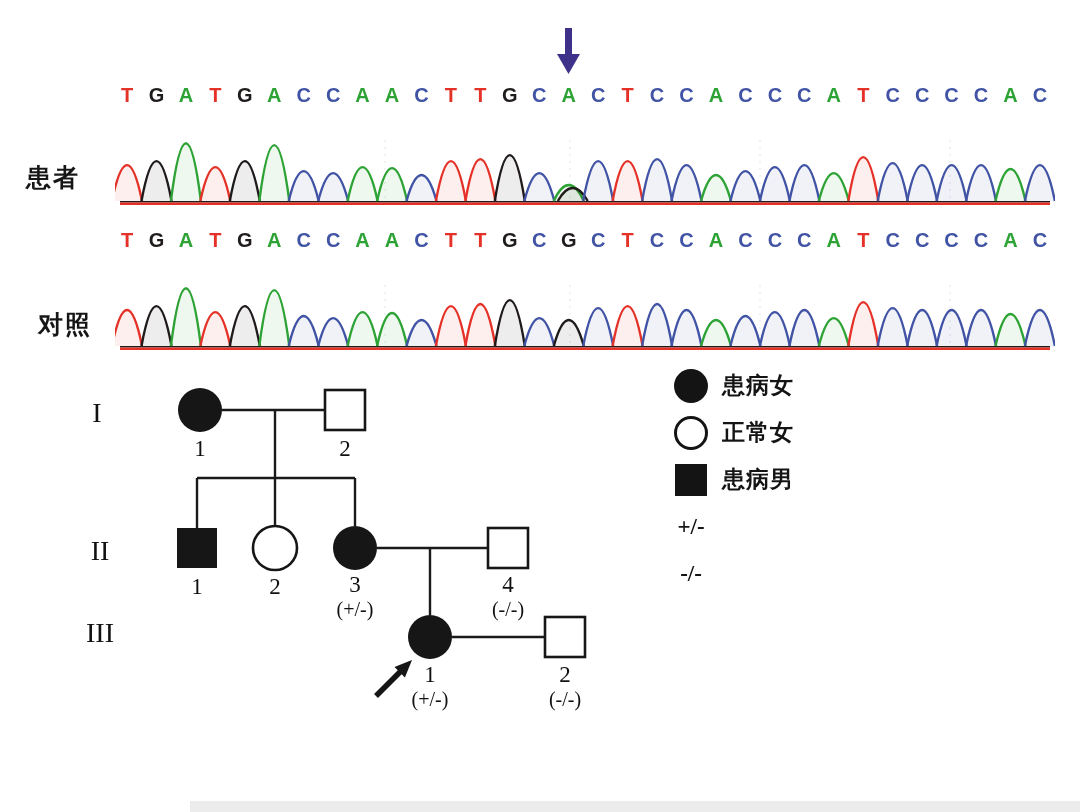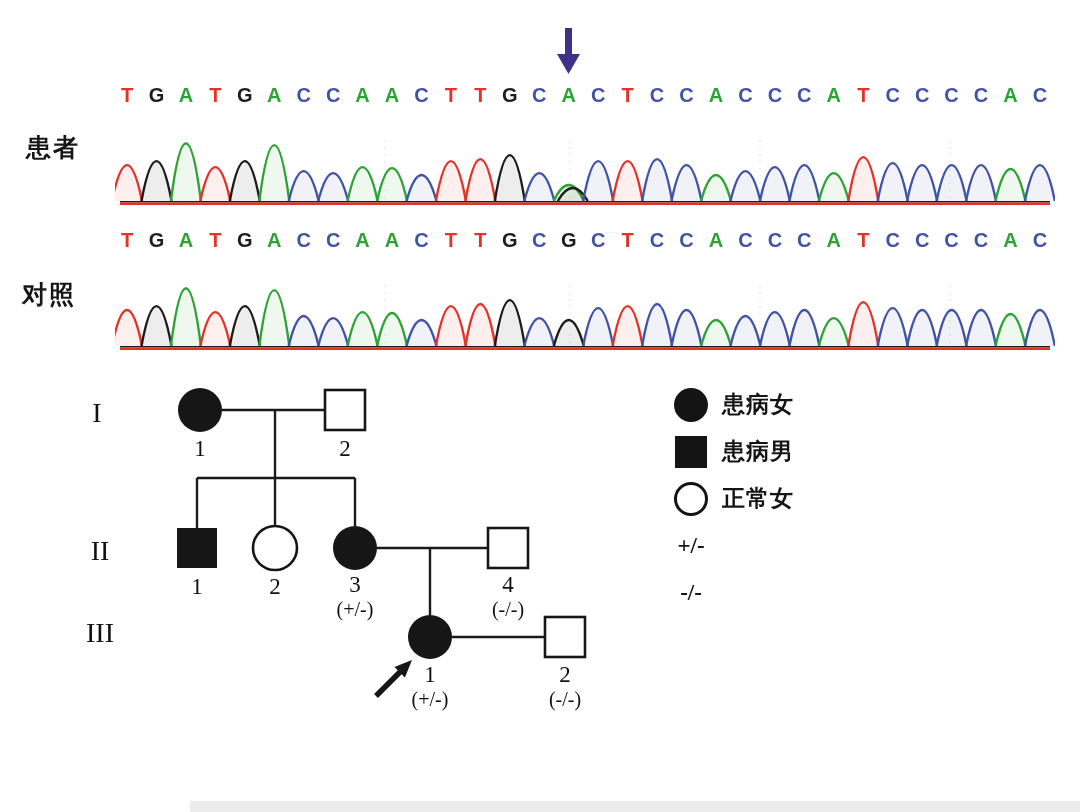--- a/index.html
+++ b/index.html
@@ -1,21 +1,21 @@
 <!DOCTYPE html>
 <html><head>
 <meta charset="utf-8">
 <style>
   html,body{margin:0;padding:0;background:#fff;}
   #canvas{
     position:relative;width:1080px;height:812px;background:#ffffff;
     font-family:"Liberation Sans",sans-serif;overflow:hidden;
   }
   .abs{position:absolute;}
-  .row-label{font-size:25px;font-weight:600;color:#161616;letter-spacing:2px;}
+  .row-label{font-size:25px;font-weight:600;color:#161616;letter-spacing:2px;margin-top:30px;}
   .seq-letters{height:30px;}
   .seq-letters span{
     position:absolute;top:0;transform:translateX(-50%);
     font-size:20px;font-weight:700;font-family:"Liberation Sans",sans-serif;
   }
   .legend{width:330px;}
   .legend-row{display:flex;align-items:center;height:47px;}
   .legend-symcell{width:62px;display:flex;justify-content:center;align-items:center;flex:none;}
   .legend-label{font-size:23px;font-weight:600;color:#141414;letter-spacing:1px;}
   .sym-circle-filled{width:34px;height:34px;border-radius:50%;background:#141414;}
@@ -108,21 +108,21 @@
         <path d="M 703.8,63 C 713.5,25.8 724.0,25.8 733.8,63" stroke="#2ea335" stroke-width="2.4" fill="#2ea335" fill-opacity="0.08" stroke-linejoin="round"></path>
         <path d="M 733.3,63 C 743.0,4.5 753.5,4.5 763.3,63" stroke="#e53228" stroke-width="2.4" fill="#e53228" fill-opacity="0.08" stroke-linejoin="round"></path>
         <path d="M 762.7,63 C 772.4,12.5 782.9,12.5 792.7,63" stroke="#4153a4" stroke-width="2.4" fill="#4153a4" fill-opacity="0.08" stroke-linejoin="round"></path>
         <path d="M 792.1,63 C 801.9,15.1 812.4,15.1 822.1,63" stroke="#4153a4" stroke-width="2.4" fill="#4153a4" fill-opacity="0.08" stroke-linejoin="round"></path>
         <path d="M 821.6,63 C 831.4,15.1 841.9,15.1 851.6,63" stroke="#4153a4" stroke-width="2.4" fill="#4153a4" fill-opacity="0.08" stroke-linejoin="round"></path>
         <path d="M 851.0,63 C 860.8,15.1 871.3,15.1 881.0,63" stroke="#4153a4" stroke-width="2.4" fill="#4153a4" fill-opacity="0.08" stroke-linejoin="round"></path>
         <path d="M 880.5,63 C 890.3,20.4 900.8,20.4 910.5,63" stroke="#2ea335" stroke-width="2.4" fill="#2ea335" fill-opacity="0.08" stroke-linejoin="round"></path>
         <path d="M 909.9,63 C 919.7,15.1 930.2,15.1 939.9,63" stroke="#4153a4" stroke-width="2.4" fill="#4153a4" fill-opacity="0.08" stroke-linejoin="round"></path>
       </svg></div>
 
-  <div class="abs row-label" style="left:22px;top:278px;">对照</div>
+  <div class="abs row-label" style="left:38px;top:278px;">对照</div>
   <div class="abs seq-letters" style="left:115px;top:229px;width:940px;">
       <span style="left: 12px; color: rgb(229, 50, 40);">T</span>
       <span style="left: 41.45px; color: rgb(30, 27, 26);">G</span>
       <span style="left: 70.9px; color: rgb(46, 163, 53);">A</span>
       <span style="left: 100.35px; color: rgb(229, 50, 40);">T</span>
       <span style="left: 129.8px; color: rgb(30, 27, 26);">G</span>
       <span style="left: 159.25px; color: rgb(46, 163, 53);">A</span>
       <span style="left: 188.7px; color: rgb(65, 83, 164);">C</span>
       <span style="left: 218.15px; color: rgb(65, 83, 164);">C</span>
       <span style="left: 247.6px; color: rgb(46, 163, 53);">A</span>
@@ -229,41 +229,41 @@
     <text x="295" y="222" font-size="23" text-anchor="middle">3</text>
     <text x="295" y="246" font-size="20" text-anchor="middle">(+/-)</text>
     <text x="448" y="222" font-size="23" text-anchor="middle">4</text>
     <text x="448" y="246" font-size="20" text-anchor="middle">(-/-)</text>
     <text x="370" y="312" font-size="23" text-anchor="middle">1</text>
     <text x="370" y="336" font-size="20" text-anchor="middle">(+/-)</text>
     <text x="505" y="312" font-size="23" text-anchor="middle">2</text>
     <text x="505" y="336" font-size="20" text-anchor="middle">(-/-)</text>
   </svg>
 
-  <div class="abs legend" style="left:660px;top:381px;">
+  <div class="abs legend" style="left:660px;top:362px;">
     <div class="legend-row">
       <div class="legend-symcell">
           <div class="sym-circle-filled"></div>
         </div>
       <div class="legend-label">患病女</div>
     </div>
     <div class="legend-row">
       <div class="legend-symcell">
+          <div class="sym-circle-open"></div>
+        </div>
+      <div class="legend-label">正常女</div>
+    </div>
+    <div class="legend-row">
+      <div class="legend-symcell">
           <div class="sym-square-filled"></div>
         </div>
       <div class="legend-label">患病男</div>
     </div>
     <div class="legend-row">
       <div class="legend-symcell">
-          <div class="sym-circle-open"></div>
-        </div>
-      <div class="legend-label">正常女</div>
-    </div>
-    <div class="legend-row">
-      <div class="legend-symcell">
           <span class="sym-text">+/-</span>
         </div>
     </div>
     <div class="legend-row">
       <div class="legend-symcell">
           <span class="sym-text">-/-</span>
         </div>
     </div>
   </div>
 

